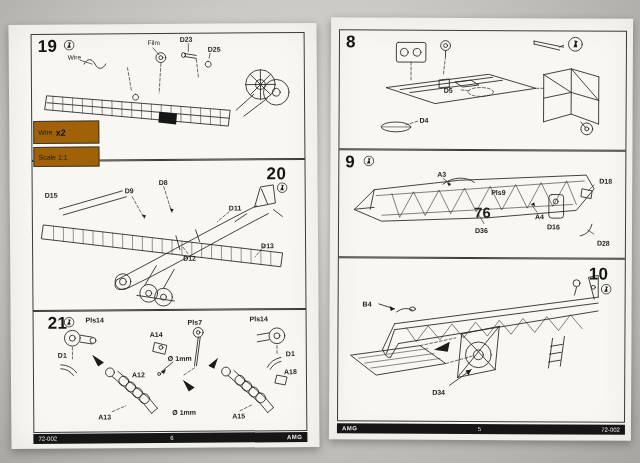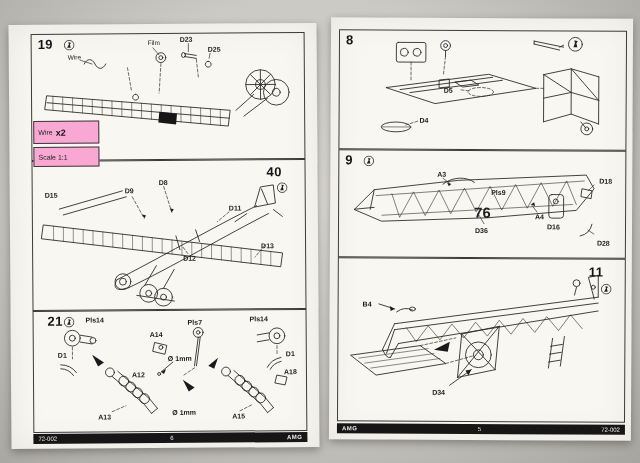--- a/index.html
+++ b/index.html
@@ -5,26 +5,26 @@
   *{margin:0;padding:0;box-sizing:border-box}
   html,body{width:640px;height:463px}
   body{font-family:"Liberation Sans",sans-serif;background:#9b9994;overflow:hidden}
   .scene{position:relative;width:640px;height:463px;overflow:hidden;
          background:radial-gradient(ellipse at 48% 42%, #dedcd7 0%, #cbc9c4 52%, #a7a5a0 100%)}
   .page{position:absolute;background:#f8f7f2;
         box-shadow:0 3px 9px rgba(40,38,34,.4), inset 0 0 34px rgba(95,90,80,.10)}
   .page.left{left:10px;top:24px;width:308px;height:424px;transform:rotate(-0.4deg)}
   .page.right{left:330px;top:18px;width:302px;height:422px;transform:rotate(0.3deg)}
   .panel{position:absolute;border:1.2px solid #3b3b3b}
-  .stepnum{position:absolute;font-weight:bold;font-size:13px;color:#141414;letter-spacing:.4px;line-height:1}
+  .stepnum{position:absolute;font-weight:bold;font-size:17px;color:#141414;letter-spacing:.4px;line-height:1}
   .lbl{position:absolute;font-size:7px;font-weight:bold;color:#1b1b1b;white-space:nowrap;line-height:1}
   .lbl.plain{font-weight:normal;font-size:6.5px}
   .sym{position:absolute;width:11px;height:11px;line-height:0}
   svg.draw{position:absolute;left:0;top:0;width:100%;height:100%}
-  .sidebox{position:absolute;background:#f9a8d4;border:1.1px solid #3b3b3b;z-index:3;
+  .sidebox{position:absolute;background:#a16207;border:1.1px solid #3b3b3b;z-index:3;
            display:flex;align-items:center;padding:2px 4px;gap:3px}
   .sidebox .bx-label{font-size:7px;color:#1b1b1b}
   .sidebox .bx-qty{font-size:9px;font-weight:bold;color:#111}
   .footerbar{position:absolute;background:#161616;display:flex;justify-content:space-between;
              align-items:center;padding:0 5px;color:#e9e9e9;font-size:6px;line-height:1;z-index:3}
   .footerbar .brand{font-weight:bold;letter-spacing:.5px}
 </style>
 </head>
 <body>
 
@@ -91,21 +91,21 @@
             <circle cx="116" cy="134" r="3"></circle>
           <circle cx="131" cy="138" r="9"></circle>
             <circle cx="131" cy="138" r="3"></circle>
           <path d="M104,136 L142,142 M112,126 L124,106 M131,129 L142,110"></path>
           <path d="M148,90 L144,76 M168,82 L164,70"></path>
           <path d="M26,48 L90,30 M30,54 L94,36"></path>
           <path stroke-dasharray="3 2" stroke-width="0.7" d="M100,36 L112,58 M132,26 L140,52 M198,52 L186,62 M156,94 L150,86 M234,86 L224,98"></path>
           <path d="M112,58 l-2,-4 l4,1 Z M140,52 l-2,-4 l4,1 Z" fill="#1b1b1b" stroke="none"></path>
         </g>
       </svg>
-      <div class="stepnum" style="left:234px;top:5px">40</div>
+      <div class="stepnum" style="left:234px;top:5px">20</div>
       <span class="sym" style="left:244px;top:22px">
         <svg width="11" height="11" viewBox="0 0 11 11">
             <circle cx="5.5" cy="5.5" r="4.8" fill="none" stroke="#222" stroke-width="0.8"></circle>
             <path d="M3.4,8 L7,8 L6.2,4.6 L7.4,3.4 L4.8,2.4 L5.2,4.8 Z" fill="#222"></path>
           </svg>
       </span>
       <span class="lbl" style="left:12px;top:30px">D15</span>
       <span class="lbl" style="left:92px;top:26px">D9</span>
       <span class="lbl" style="left:126px;top:18px">D8</span>
       <span class="lbl" style="left:196px;top:44px">D11</span>
@@ -268,21 +268,21 @@
           <path d="M40,46 L56,51"></path>
             <path d="M56,51 L51,48 L52,53 Z" fill="#1b1b1b" stroke="none"></path>
           <path d="M112,128 L134,112"></path>
             <path d="M134,112 L128,113 L131,118 Z" fill="#1b1b1b" stroke="none"></path>
           <path d="M216,80 L212,110 M228,78 L224,108 M214,88 L226,86 M213,96 L225,94 M212,104 L224,102"></path>
           <path d="M96,92 L112,84 L110,94 Z" fill="#1b1b1b" stroke="none"></path>
           <circle cx="240" cy="24" r="3.5"></circle>
             <path d="M240,28 L238,36"></path>
         </g>
       </svg>
-      <div class="stepnum" style="left:250px;top:6px">11</div>
+      <div class="stepnum" style="left:250px;top:6px">10</div>
       <span class="sym" style="left:262px;top:24px">
         <svg width="11" height="11" viewBox="0 0 11 11">
             <circle cx="5.5" cy="5.5" r="4.8" fill="none" stroke="#222" stroke-width="0.8"></circle>
             <path d="M3.4,8 L7,8 L6.2,4.6 L7.4,3.4 L4.8,2.4 L5.2,4.8 Z" fill="#222"></path>
           </svg>
       </span>
       <span class="lbl" style="left:24px;top:42px">B4</span>
       <span class="lbl" style="left:94px;top:130px">D34</span>
     </div>
 

